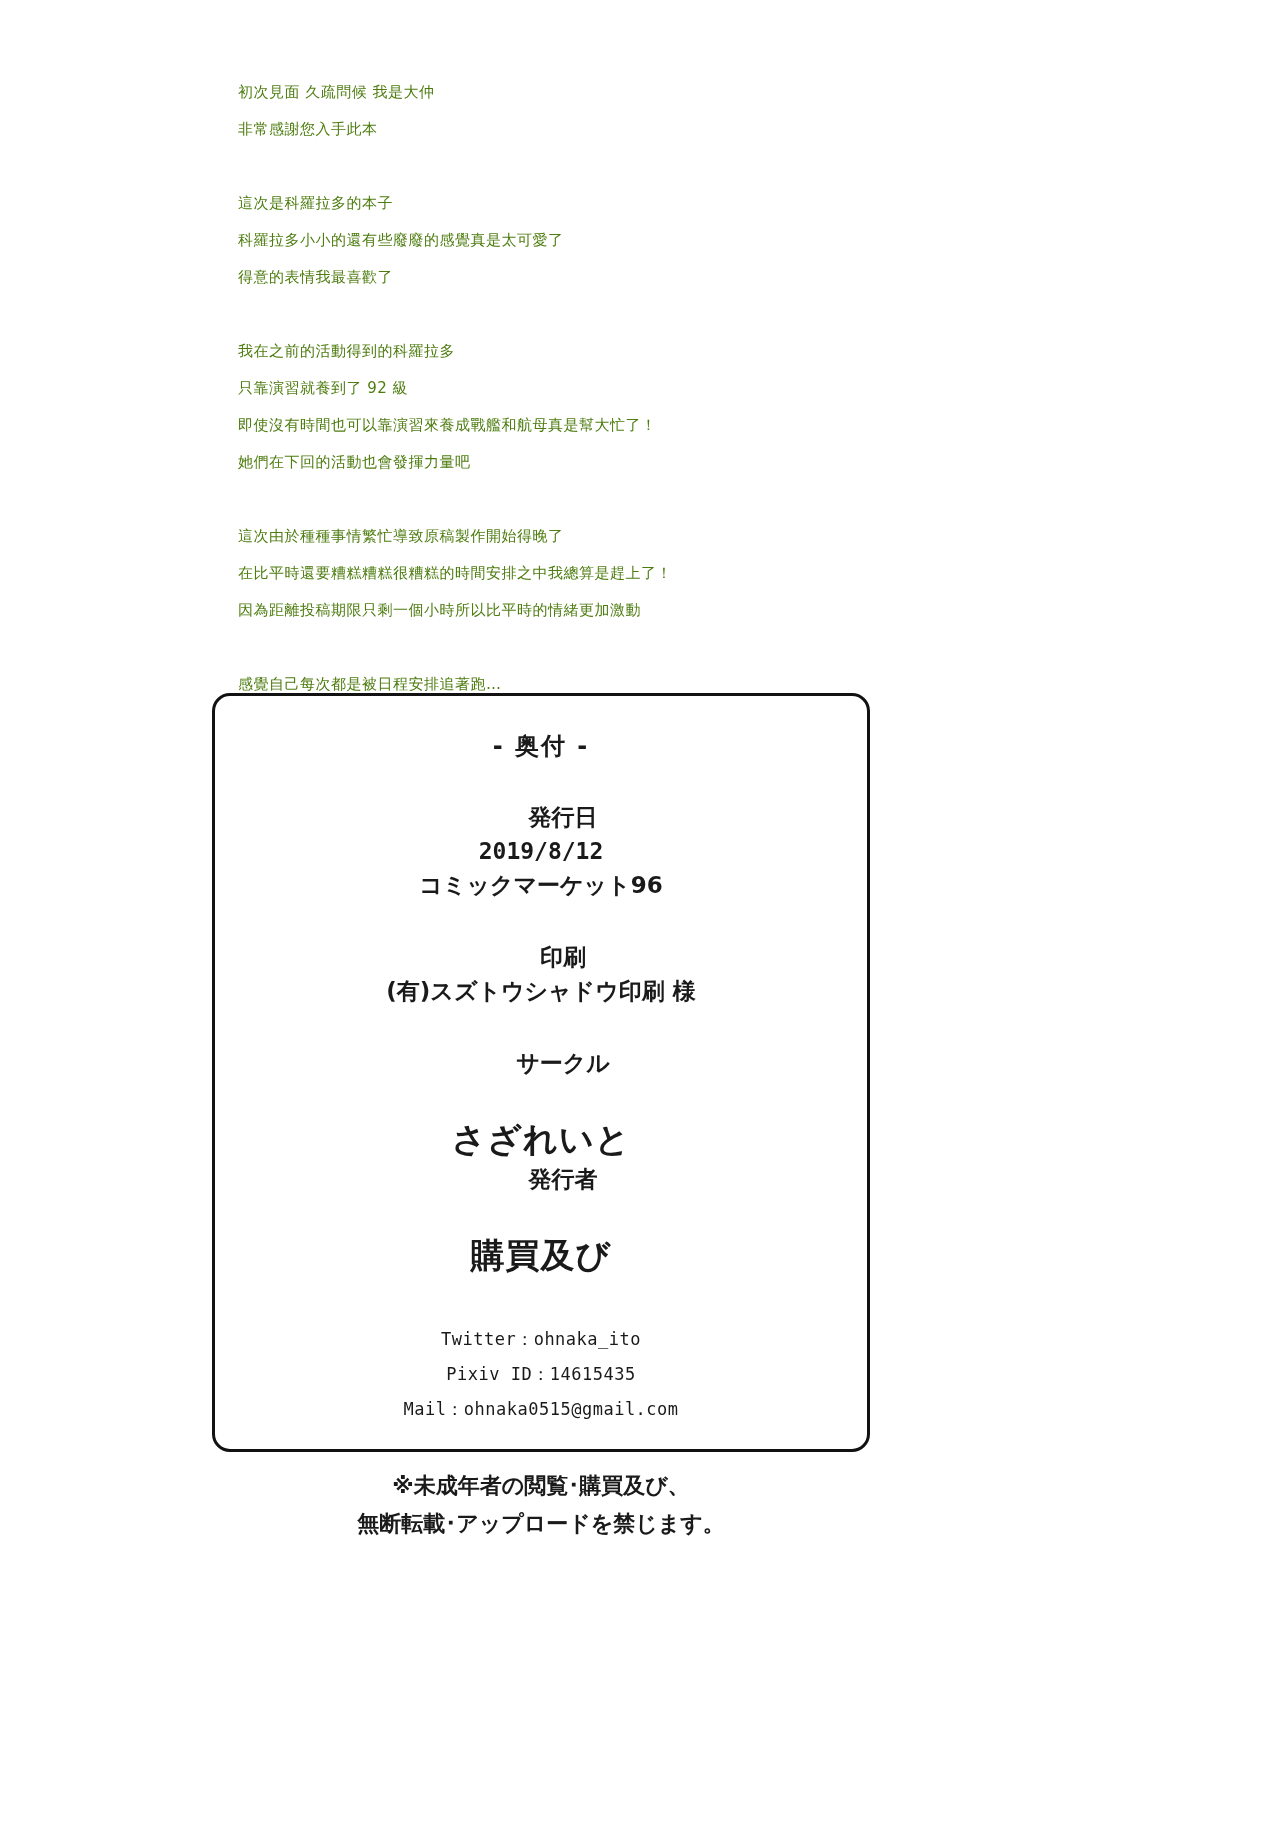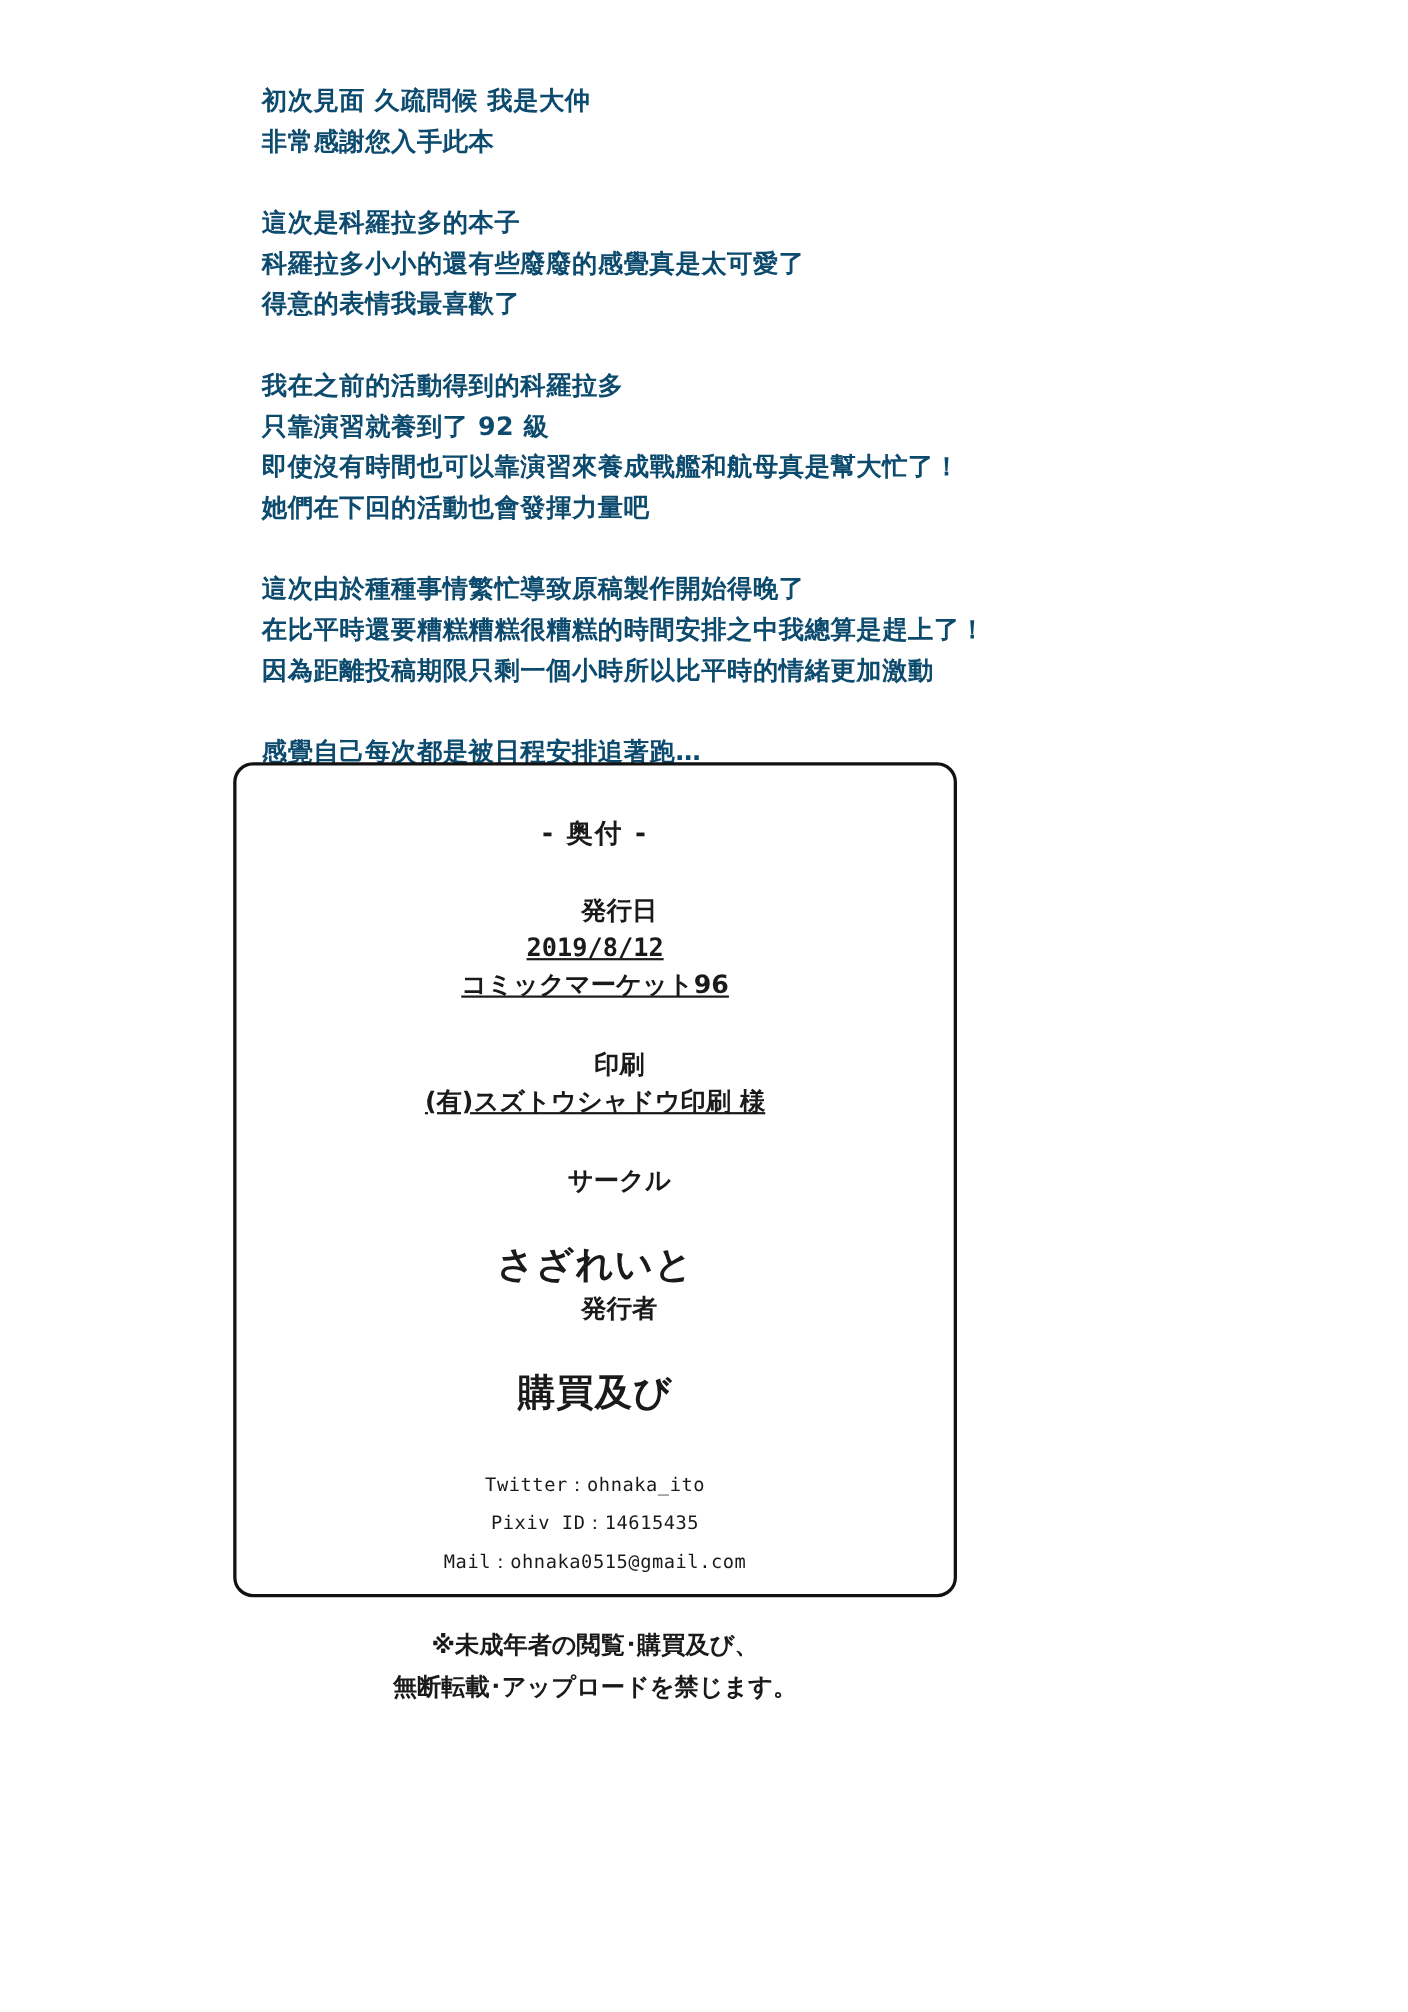--- a/index.html
+++ b/index.html
@@ -14,25 +14,25 @@
     font-family: "DejaVu Sans", "Liberation Sans", sans-serif;
     color: #1a1a1a;
   }
 
   
   .afterword {
     position: absolute;
     left: 238px;
     top: 74px;
     width: 820px;
-    font-size: 23px;
-    font-weight: 700;
+    font-size: 15px;
+    font-weight: 400;
     line-height: 37px;
     letter-spacing: 0.5px;
-    color: #0c4a6e;
+    color: #4d7c0f;
   }
   .afterword p {
     margin: 0;
     white-space: pre;
   }
   .afterword .gap {
     height: 37px;
   }
 
   
@@ -49,41 +49,40 @@
   }
   .colophon-inner {
     position: absolute;
     left: 0;
     right: 0;
     top: 0;
     text-align: center;
   }
 
   .c-title {
-    margin-top: 45px;
+    margin-top: 34px;
     font-size: 24px;
     font-weight: 700;
     letter-spacing: 2px;
   }
 
   .c-block {
     margin-top: 38px;
   }
   .c-label {
     font-size: 23px;
     font-weight: 700;
     line-height: 34px;
     margin-left: 44px;
   }
   .c-value {
     font-size: 23px;
     font-weight: 700;
     line-height: 34px;
     font-family: "DejaVu Sans", "Liberation Sans", sans-serif;
-    text-decoration: underline;
   }
   .c-value.mono {
     font-family: "DejaVu Sans Mono", "Liberation Mono", monospace;
     font-size: 23px;
   }
   .c-big {
     font-size: 34px;
     font-weight: 700;
     line-height: 46px;
     letter-spacing: 1px;

